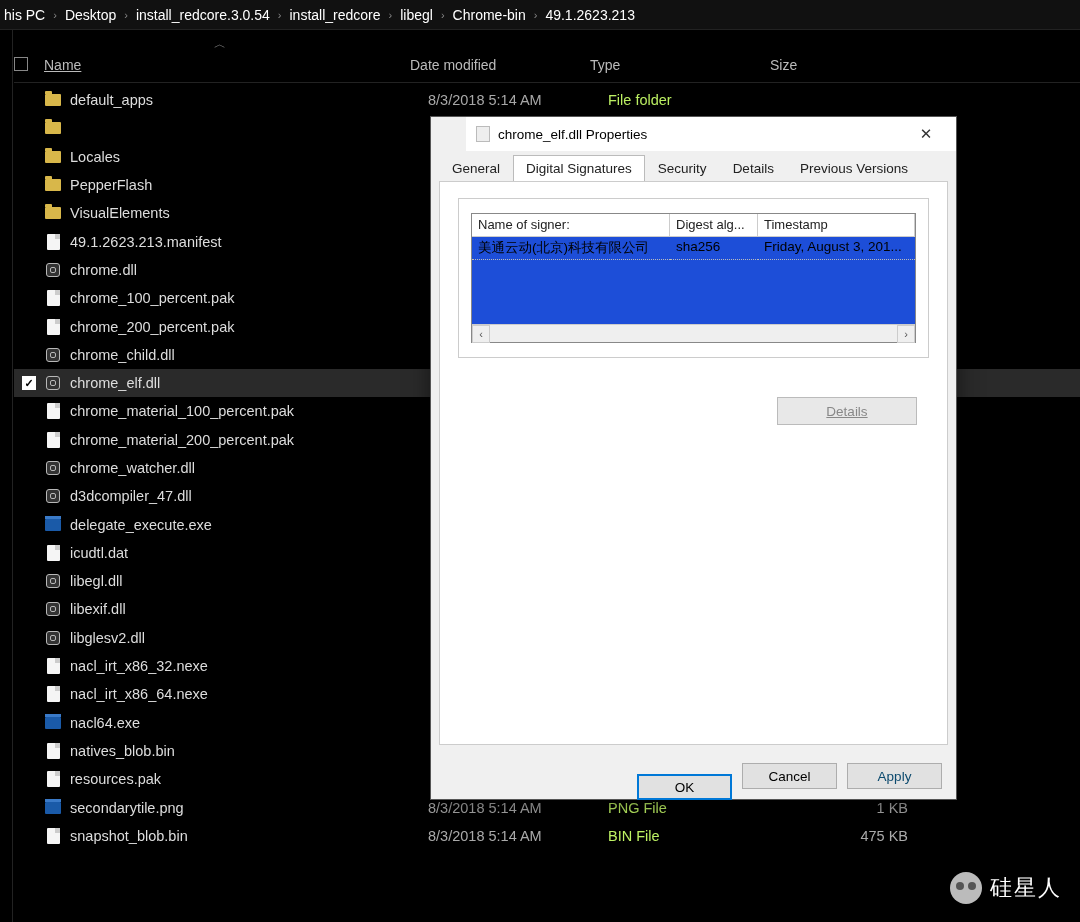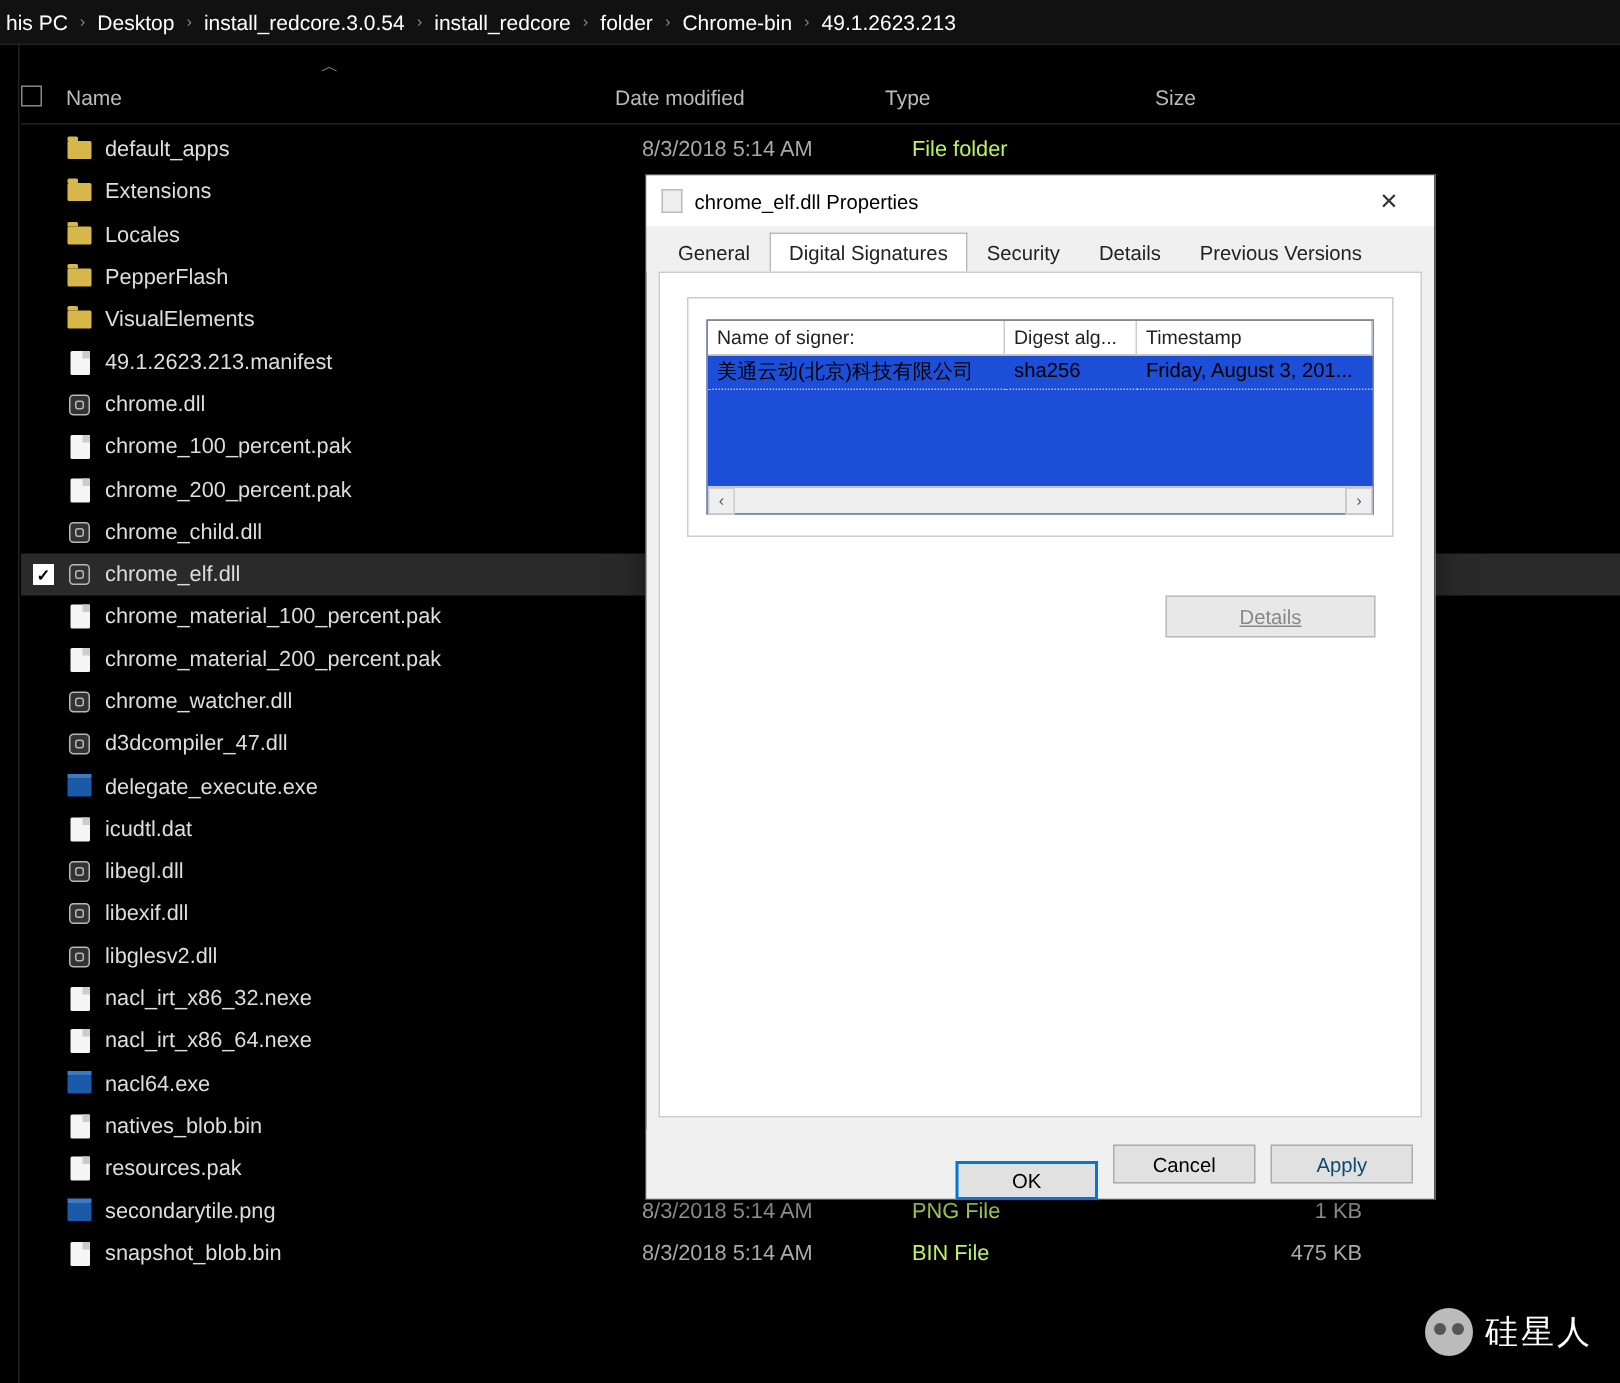--- a/index.html
+++ b/index.html
@@ -21,21 +21,21 @@
   .explorer { position: absolute; top: 30px; left: 0; right: 0; bottom: 0; background: #000; }
   .divider-v { position:absolute; left:12px; top:0; bottom:0; width:1px; background:#222;}
   .updir-row { position:absolute; left:14px; right:0; top:6px; height:20px; }
   .updir-row .chev { position:absolute; left:200px; color:#888; font-size:12px; cursor:pointer;}
   .col-headers {
     position: absolute; left: 14px; right: 0; top: 18px; height: 34px;
     display: flex; align-items: center; color: #bbb; font-size: 14px;
   }
   .col-headers .chk { width: 20px; height: 16px; display:inline-flex;}
   .col-headers .chk .box{ width:14px; height:14px; border:1px solid #888;}
-  .col-name { width: 396px; display:flex; align-items:center; gap:10px;}
+  .col-name { width: 396px; display:flex; align-items:center; gap:10px;text-decoration:underline;}
   .col-date { width: 180px; }
   .col-type { width: 180px; }
   .col-size { width: 120px; }
   .col-headers > div { border-right: 0; }
   .hdr-border { position:absolute; left:14px; right:0; top:52px; height:1px; background:#222;}
   
   .file-list { position:absolute; left:14px; right:0; top:56px; bottom:0; }
   .file-row { display:flex; align-items:center; height:28.3px; color:#ddd; font-size:14.5px; }
   .file-row.selected { background:#2a2a2a; }
   .file-row .chk { width:30px; display:flex; justify-content:center;}
@@ -54,21 +54,21 @@
   .ico-dll::before{content:"";position:absolute;top:3px;left:3px;width:4px;height:4px;border:1px solid #b8b8b8;border-radius:2px;}
   .ico-exe{width:16px;height:12px;background:#1a5aa8;border-radius:1px;position:relative;}
   .ico-exe::before{content:"";position:absolute;top:-3px;left:0;width:16px;height:3px;background:#3a7ac8;}
   
   .dialog {
     position: absolute; left: 430px; top: 116px; width: 527px; height: 684px;
     background: #f0f0f0; border: 1px solid #555; color: #000;
     box-shadow: 0 5px 20px rgba(0,0,0,.5);
     display:flex; flex-direction:column;
   }
-  .dlg-title { height: 34px; background:#fff; display:flex; align-items:center; padding:0 10px; font-size:13.5px;}
+  .dlg-title { height: 34px; background:#fff; display:flex; align-items:center; padding:0 10px; font-size:13.5px;margin-left:35px;}
   .dlg-title .tico{width:14px;height:16px;background:#eee;border:1px solid #bbb;margin-right:8px;}
   .dlg-title .ttxt{flex:1;}
   .dlg-title .close{width:40px;height:26px;display:flex;align-items:center;justify-content:center;cursor:pointer;font-size:15px;color:#333;}
   .dlg-tabs { height:30px; display:flex; align-items:flex-end; padding:0 8px; background:#f0f0f0; font-size:13.5px; gap:0;}
   .tab{padding:5px 12px 5px 12px; color:#222; cursor:pointer; border:1px solid transparent; position:relative; top:1px;}
   .tab.active{background:#fff;border:1px solid #bbb;border-bottom:1px solid #fff;}
   .dlg-body{flex:1;background:#fff;margin:0 8px 8px 8px;border:1px solid #ccc;padding:16px 18px;position:relative;}
   .fieldset{border:1px solid #ccc;padding:10px 12px 14px 12px;position:relative;}
   .fieldset .legend{position:absolute;top:-9px;left:8px;background:#fff;padding:0 4px;font-size:13px;color:#222;margin-top:40px;}
   .sig-table{border:1px solid #888;width:100%;height:130px;background:#1d4ed8;margin-top:4px;position:relative;}
@@ -96,21 +96,21 @@
 
 <div class="breadcrumb" id="breadcrumb">
     <span class="crumb">his PC</span>
     <span class="sep">›</span>
     <span class="crumb">Desktop</span>
     <span class="sep">›</span>
     <span class="crumb">install_redcore.3.0.54</span>
     <span class="sep">›</span>
     <span class="crumb">install_redcore</span>
     <span class="sep">›</span>
-    <span class="crumb">folder</span>
+    <span class="crumb">libegl</span>
     <span class="sep">›</span>
     <span class="crumb">Chrome-bin</span>
     <span class="sep">›</span>
     <span class="crumb">49.1.2623.213</span>
   </div>
 
 <div class="explorer">
   <div class="divider-v"></div>
   <div class="updir-row">
     <span class="chev">︿</span>
@@ -136,21 +136,20 @@
         <span class="fname">default_apps</span>
         <span class="fdate">8/3/2018 5:14 AM</span>
         <span class="ftype">File folder</span>
         <span class="fsize"></span>
       </div>
       <div class="file-row">
         <span class="chk"></span>
         <span class="icon">
           <span class="ico-folder"></span>
         </span>
-        <span class="fname">Extensions</span>
         <span class="fdate"></span>
         <span class="ftype"></span>
         <span class="fsize"></span>
       </div>
       <div class="file-row">
         <span class="chk"></span>
         <span class="icon">
           <span class="ico-folder"></span>
         </span>
         <span class="fname">Locales</span>

